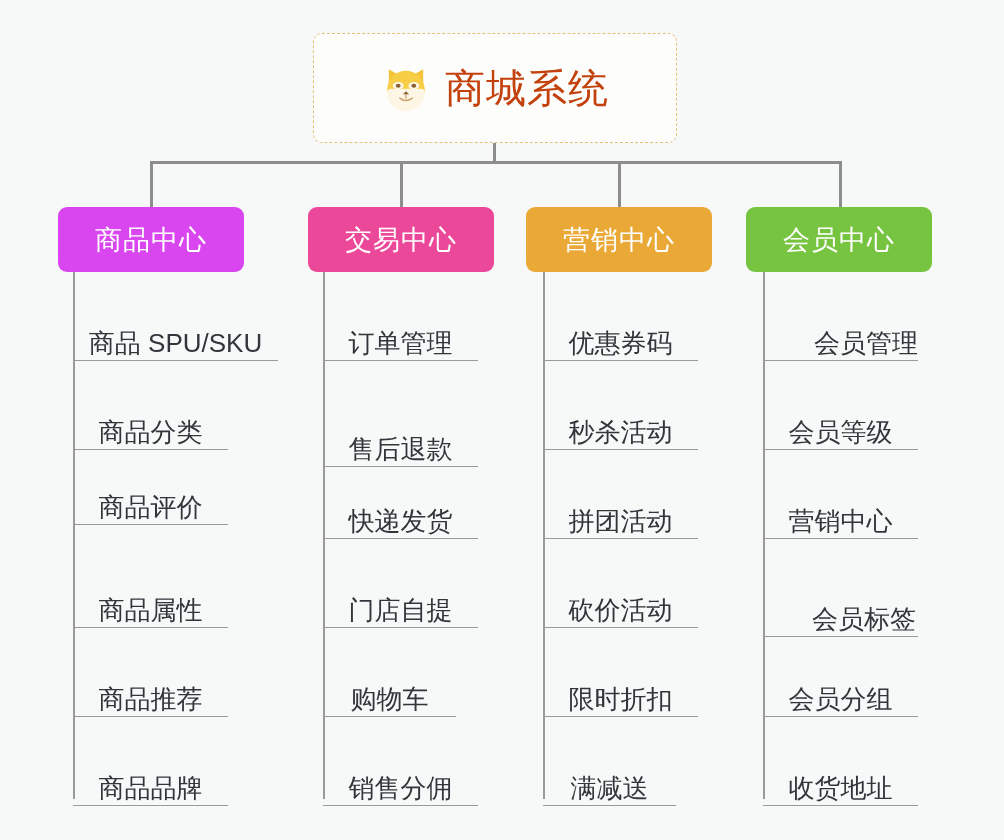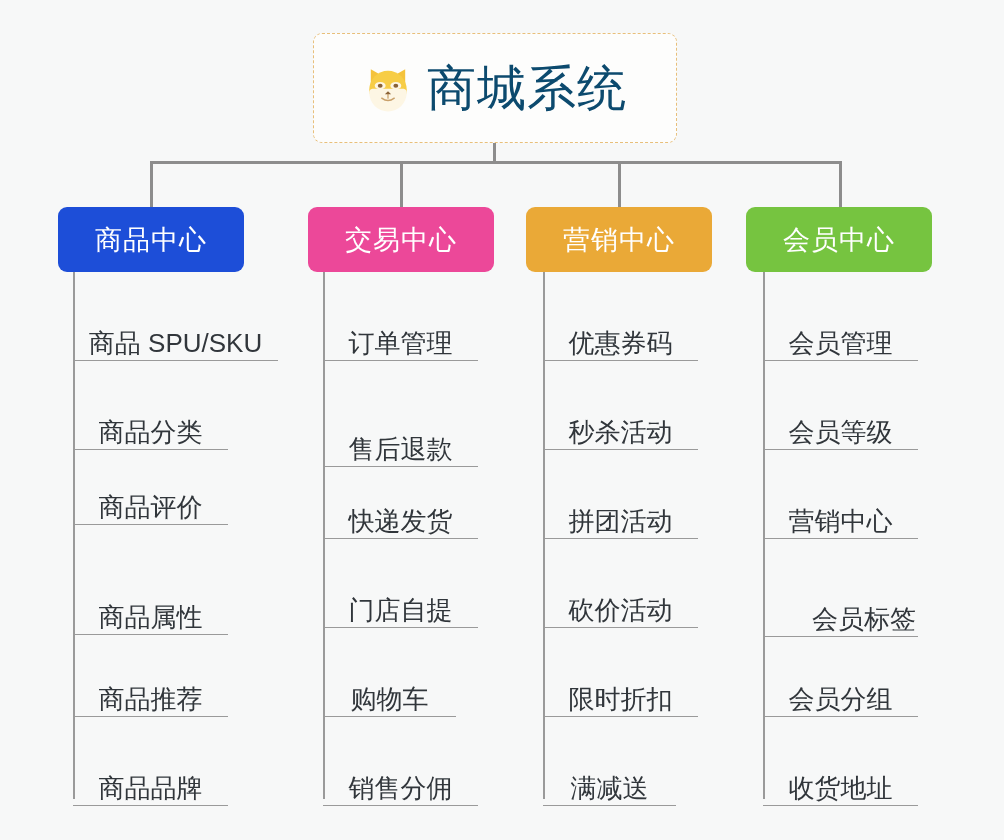--- a/index.html
+++ b/index.html
@@ -34,22 +34,22 @@
     display: flex;
     align-items: center;
     justify-content: center;
   }
   .root-inner {
     display: flex;
     align-items: center;
     gap: 14px;
   }
   .root-title {
-    font-size: 49px;
-    color: #0c4a6e;
+    font-size: 40px;
+    color: #c2410c;
     letter-spacing: 1px;
     line-height: 1;
     white-space: nowrap;
   }
 
   
   .dog-icon {
     width: 50px;
     height: 50px;
     display: block;
@@ -140,21 +140,21 @@
     </div>
   </div>
 
   <div class="conn conn-v" style="left:493px; top:143px; width:3px; height:21px;"></div>
   <div class="conn conn-h" style="left:150px; top:161px; width:692px; height:3px;"></div>
   <div class="conn conn-v" style="left:150px; top:161px; width:3px; height:46px;"></div>
   <div class="conn conn-v" style="left:400px; top:161px; width:3px; height:46px;"></div>
   <div class="conn conn-v" style="left:618px; top:161px; width:3px; height:46px;"></div>
   <div class="conn conn-v" style="left:839px; top:161px; width:3px; height:46px;"></div>
 
-  <div class="cat-box" style="left:58px; width:186px; background:#1d4ed8;">
+  <div class="cat-box" style="left:58px; width:186px; background:#d946ef;">
     <span>商品中心</span>
   </div>
   <div class="cat-box" style="left:308px; width:186px; background:#ec4899;">
     <span>交易中心</span>
   </div>
   <div class="cat-box" style="left:526px; width:186px; background:#eaa937;">
     <span>营销中心</span>
   </div>
   <div class="cat-box" style="left:746px; width:186px; background:#76c440;">
     <span>会员中心</span>
@@ -164,21 +164,21 @@
     <div class="leaf-spine" style="height:527px;"></div>
     <div class="leaf-item" style="top:16px;  width:205px; height:73px;">
       <span class="leaf-label">商品 SPU/SKU</span>
     </div>
     <div class="leaf-item" style="top:105px; width:155px; height:73px;">
       <span class="leaf-label">商品分类</span>
     </div>
     <div class="leaf-item" style="top:180px; width:155px; height:73px;">
       <span class="leaf-label">商品评价</span>
     </div>
-    <div class="leaf-item" style="top:290px; width:155px; height:73px;">
+    <div class="leaf-item" style="top:283px; width:155px; height:73px;">
       <span class="leaf-label">商品属性</span>
     </div>
     <div class="leaf-item" style="top:372px; width:155px; height:73px;">
       <span class="leaf-label">商品推荐</span>
     </div>
     <div class="leaf-item" style="top:461px; width:155px; height:73px;">
       <span class="leaf-label">商品品牌</span>
     </div>
   </div>
 
@@ -221,21 +221,21 @@
     <div class="leaf-item" style="top:372px; width:155px; height:73px;">
       <span class="leaf-label">限时折扣</span>
     </div>
     <div class="leaf-item" style="top:461px; width:133px; height:73px;">
       <span class="leaf-label">满减送</span>
     </div>
   </div>
 
   <div class="leaf-col" style="left:763px;">
     <div class="leaf-spine" style="height:527px;"></div>
-    <div class="leaf-item" style="top:16px;  width:155px; height:73px;">
+    <div class="leaf-item" style="top:16px;  width:155px; height:73px;justify-content:flex-end;">
       <span class="leaf-label">会员管理</span>
     </div>
     <div class="leaf-item" style="top:105px; width:155px; height:73px;">
       <span class="leaf-label">会员等级</span>
     </div>
     <div class="leaf-item" style="top:194px; width:155px; height:73px;">
       <span class="leaf-label">营销中心</span>
     </div>
     <div class="leaf-item" style="top:292px; width:155px; height:73px;padding-left:47px;">
       <span class="leaf-label">会员标签</span>

